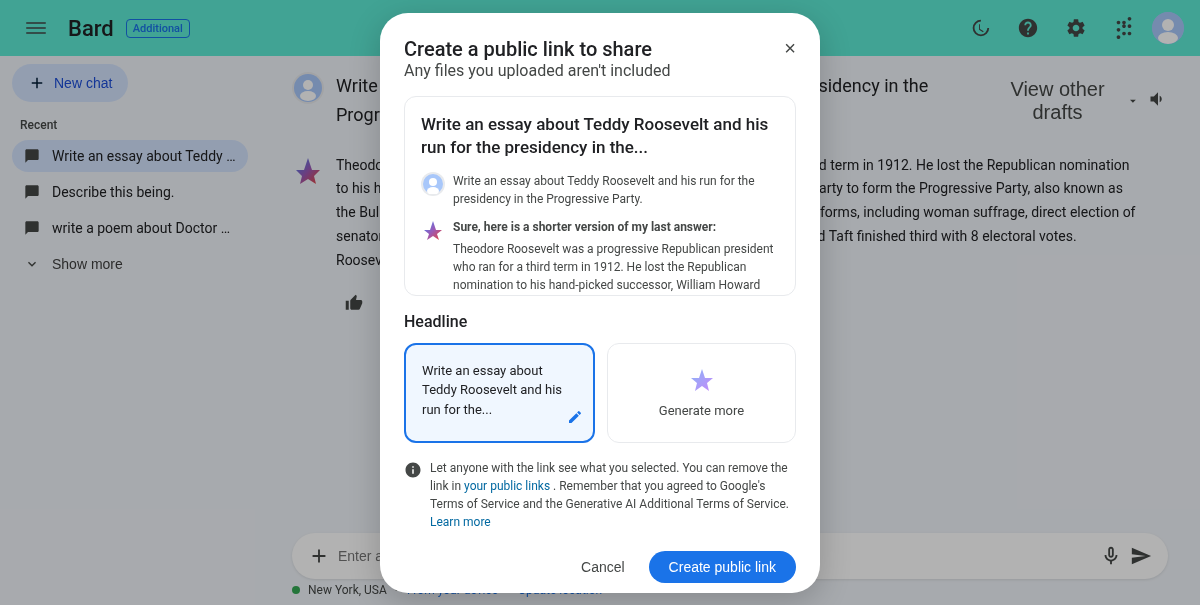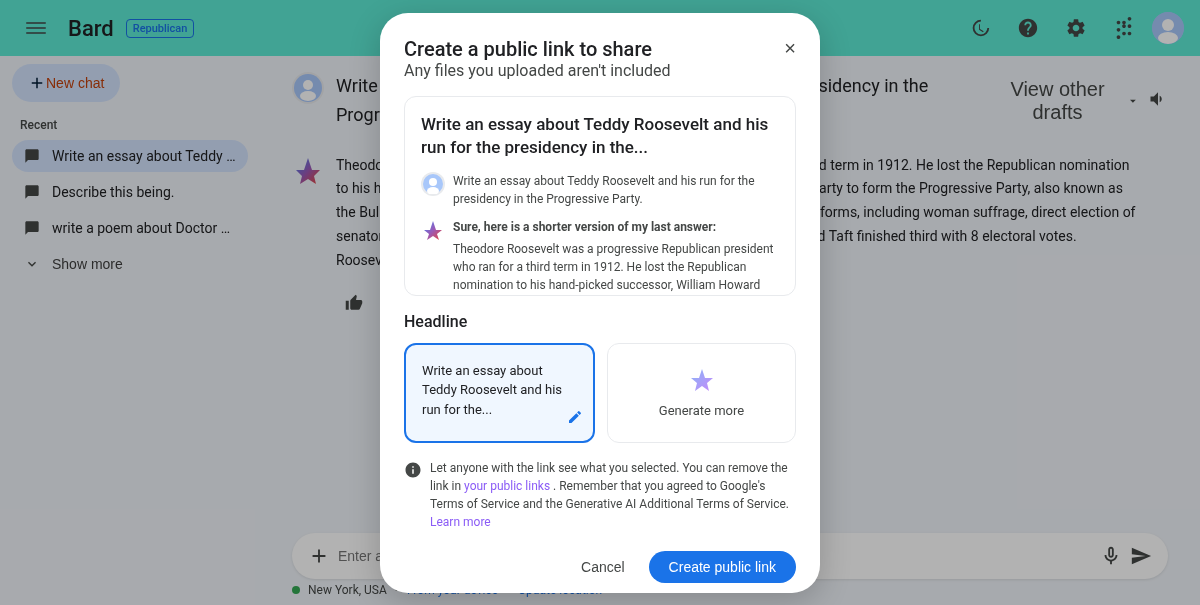--- a/index.html
+++ b/index.html
@@ -29,24 +29,24 @@
 
     
     .layout { display: flex; height: calc(605px - 56px); }
 
     
     .sidebar {
       width: 260px; background: #f0f4f9; padding: 8px 12px;
       display: flex; flex-direction: column; gap: 4px; flex-shrink: 0;
     }
     .new-chat-btn {
-      display: flex; align-items: center; 
+      display: flex; align-items: center; gap: 8px;
       background: #d3e3fd; border: none; border-radius: 24px;
       padding: 10px 16px; cursor: pointer; font-size: 14px; font-weight: 500;
-      color: #c2410c; width: fit-content; margin-bottom: 8px;
+      color: #1d4ed8; width: fit-content; margin-bottom: 8px;
     }
     .sidebar-section-label {
       font-size: 12px; color: #444746; padding: 4px 8px; font-weight: 500;
     }
     .sidebar-item {
       display: flex; align-items: center; gap: 12px;
       padding: 8px 12px; border-radius: 24px; cursor: pointer;
       font-size: 14px; color: #202124;
     }
     .sidebar-item.active { background: #d3e3fd; }
@@ -134,21 +134,21 @@
     .headline-card-edit { position: absolute; bottom: 10px; right: 10px; color: #1a73e8; }
     .headline-generate {
       border: 1px solid #e8eaed; border-radius: 12px; padding: 16px;
       flex: 1; display: flex; flex-direction: column; align-items: center; justify-content: center;
       cursor: pointer; gap: 8px; font-size: 13px; color: #444746; min-height: 100px;
     }
 
     
     .info-row { display: flex; align-items: flex-start; gap: 8px; font-size: 12px; color: #444746; line-height: 1.5; margin-bottom: 20px; }
     .info-icon { color: #444746; flex-shrink: 0; margin-top: 2px; }
-    .info-link { color: #8b5cf6; text-decoration: none; }
+    .info-link { color: #0369a1; text-decoration: none; }
 
     
     .modal-actions { display: flex; justify-content: flex-end; gap: 8px; }
     .btn-cancel { background: none; border: none; cursor: pointer; font-size: 14px; color: #444746; padding: 8px 16px; border-radius: 20px; font-weight: 500; }
     .btn-create { background: #1a73e8; color: #fff; border: none; border-radius: 20px; padding: 8px 20px; font-size: 14px; font-weight: 500; cursor: pointer; }
 
     
     .preview-box::-webkit-scrollbar { width: 4px; }
     .preview-box::-webkit-scrollbar-thumb { background: #ccc; border-radius: 2px; }
   </style>
@@ -158,21 +158,21 @@
 <div class="topbar">
   <div class="topbar-left">
     <button class="icon-btn">
       <svg width="20" height="20" viewBox="0 0 24 24" fill="#444746">
           <rect y="5" width="24" height="2" rx="1"></rect>
           <rect y="11" width="24" height="2" rx="1"></rect>
           <rect y="17" width="24" height="2" rx="1"></rect>
         </svg>
     </button>
     <span class="topbar-title">Bard</span>
-    <span class="topbar-badge">Republican</span>
+    <span class="topbar-badge">Additional</span>
   </div>
   <div class="topbar-right">
     <button class="icon-btn">
       <svg width="22" height="22" viewBox="0 0 24 24" fill="#444746">
           <path d="M13 3a9 9 0 1 0 9 9h-2a7 7 0 1 1-7-7V3zm-1 5v5l4 2.5-.75 1.23L11 14V8h1z"></path>
         </svg>
     </button>
     <button class="icon-btn">
       <svg width="22" height="22" viewBox="0 0 24 24" fill="#444746">
           <path d="M12 2C6.48 2 2 6.48 2 12s4.48 10 10 10 10-4.48 10-10S17.52 2 12 2zm1 17h-2v-2h2v2zm2.07-7.75-.9.92C13.45 12.9 13 13.5 13 15h-2v-.5c0-1.1.45-2.1 1.17-2.83l1.24-1.26c.37-.36.59-.86.59-1.41 0-1.1-.9-2-2-2s-2 .9-2 2H8c0-2.21 1.79-4 4-4s4 1.79 4 4c0 .88-.36 1.68-.93 2.25z"></path>

